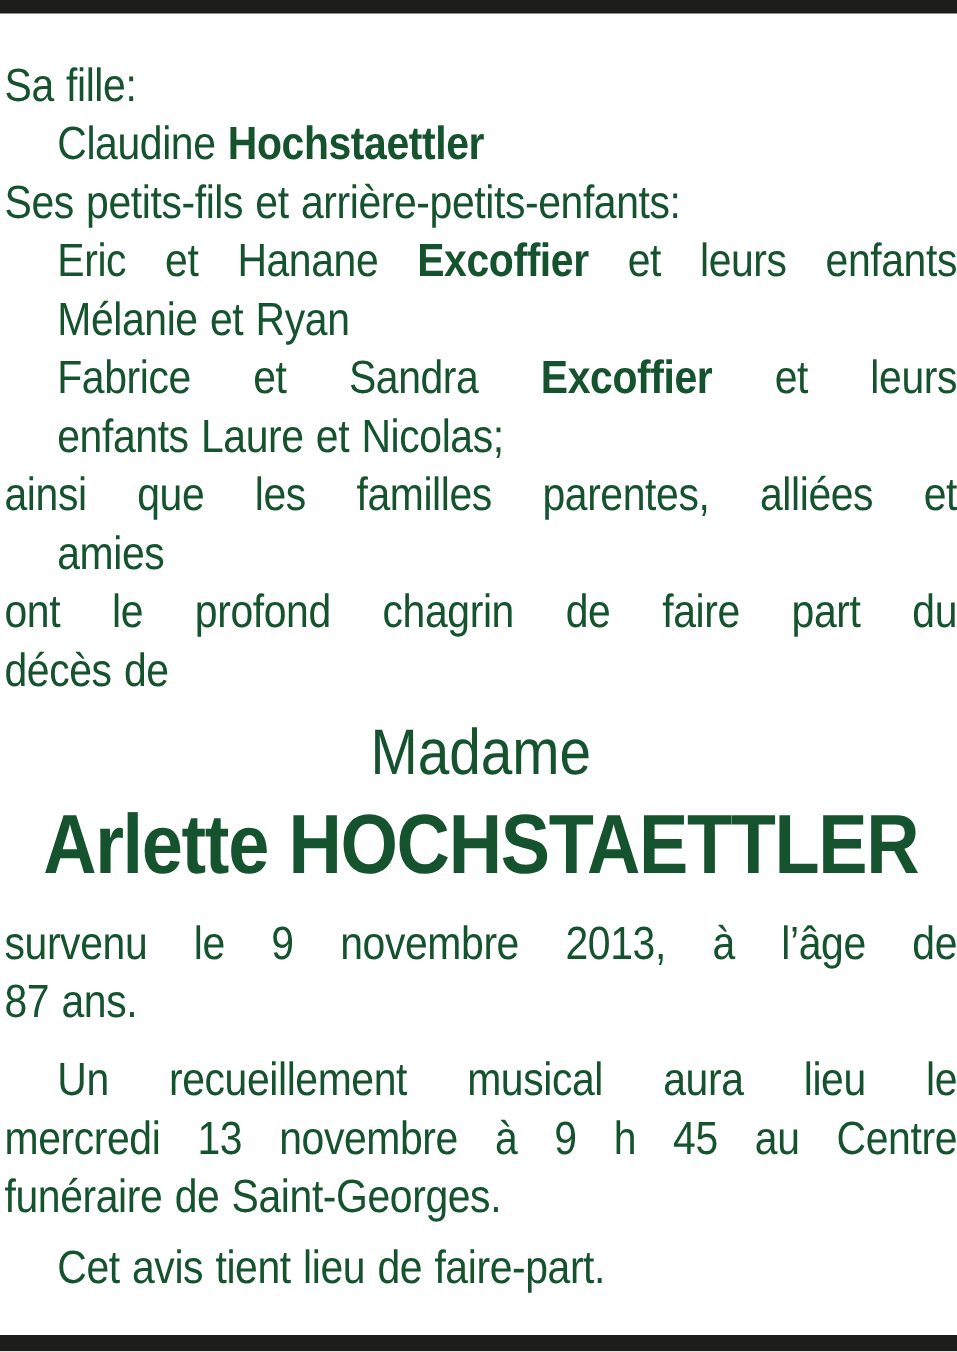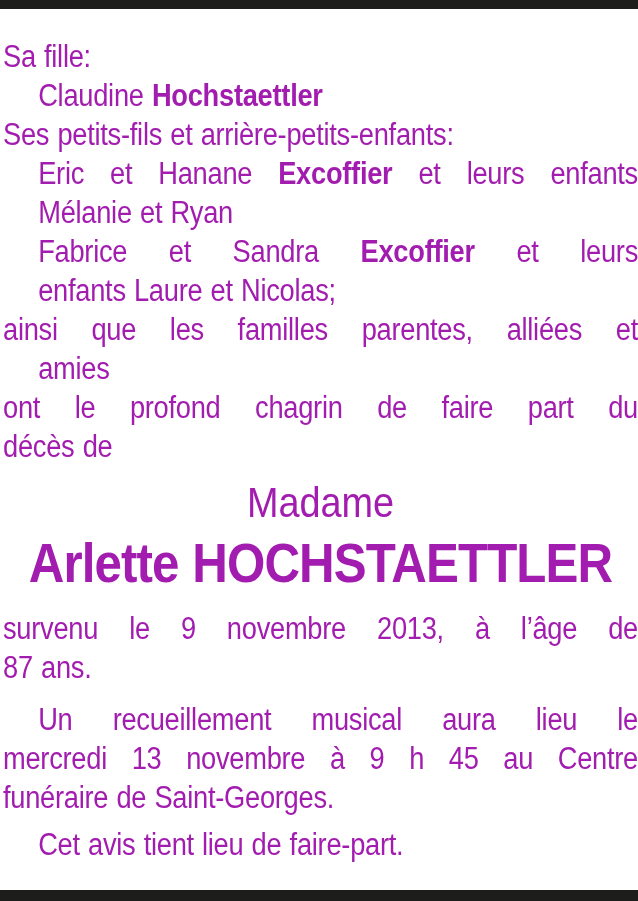--- a/index.html
+++ b/index.html
@@ -51,21 +51,21 @@
     letter-spacing: -1px;
     margin-bottom: 13px;
     white-space: nowrap;
   }
   .sp  { margin-top: 13px; }
   .sp2 { margin-top: 8px; }
 </style>
 </head>
 <body>
 
-<div class="page" style="color: #a21caf;">
+<div class="page" style="color: #14532d;">
   <div class="rule rule-top" style="background: rgb(29, 29, 27);"></div>
   <div class="notice-body">
       <div class="line"><span>Sa fille:</span></div>
       <div class="line ind"><span>Claudine </span><b>Hochstaettler</b></div>
       <div class="line"><span>Ses petits-fils et arrière-petits-enfants:</span></div>
       <div class="line ind jf"><span>Eric et Hanane </span><b>Excoffier</b><span> et leurs enfants</span></div>
       <div class="line ind"><span>Mélanie et Ryan</span></div>
       <div class="line ind jf"><span>Fabrice et Sandra </span><b>Excoffier</b><span> et leurs</span></div>
       <div class="line ind"><span>enfants Laure et Nicolas;</span></div>
       <div class="line jf"><span>ainsi que les familles parentes, alliées et</span></div>

